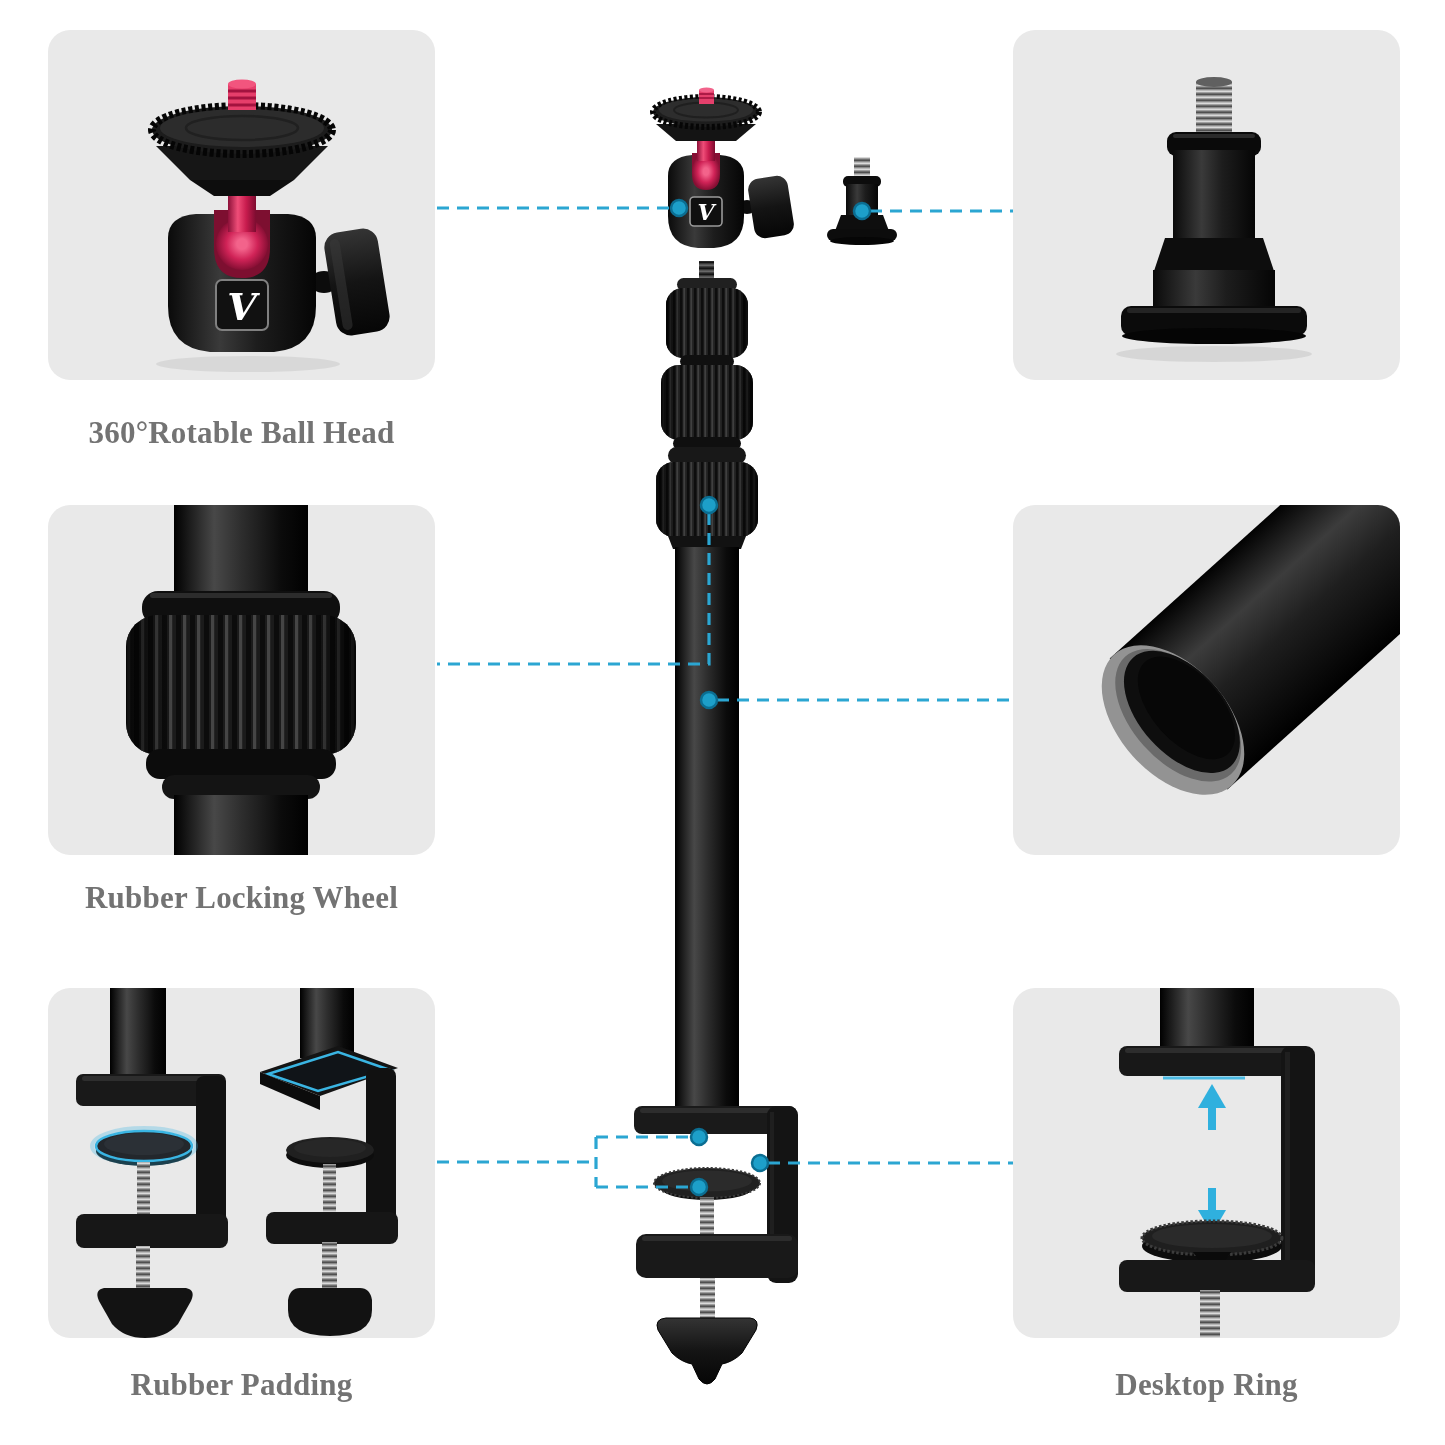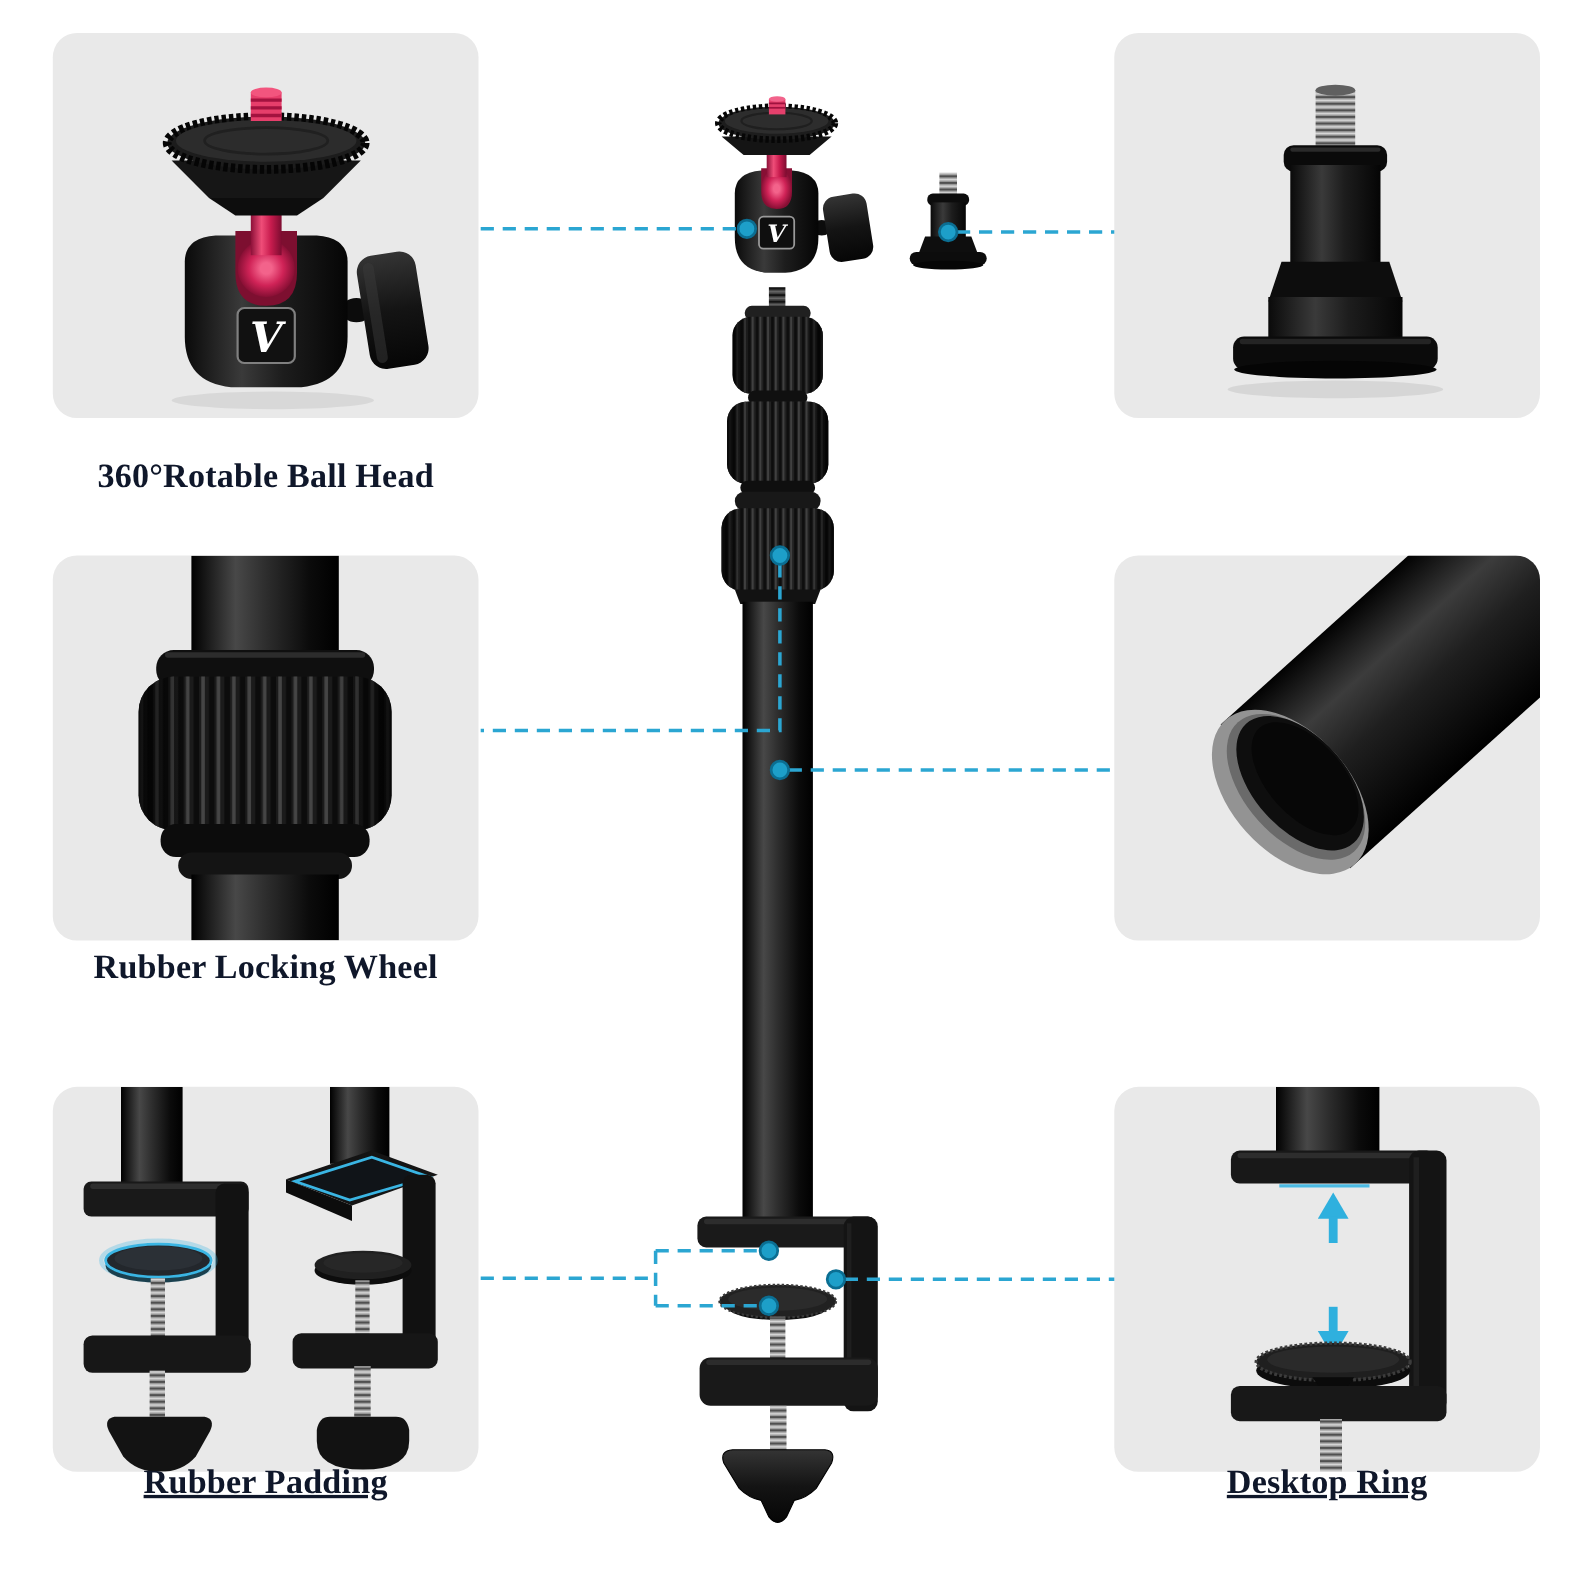--- a/index.html
+++ b/index.html
@@ -10,25 +10,25 @@
   .inset{
     position:absolute;width:387px;height:350px;background:#e9e9e9;
     border-radius:22px;overflow:hidden;
   }
   .inset svg{display:block;width:100%;height:100%;}
   .pos-tl{left:48px;top:30px;}   .pos-tr{left:1013px;top:30px;}
   .pos-ml{left:48px;top:505px;}  .pos-mr{left:1013px;top:505px;}
   .pos-bl{left:48px;top:988px;}  .pos-br{left:1013px;top:988px;}
   .caption{
     position:absolute;width:387px;height:38px;line-height:38px;
-    text-align:center;font-weight:700;font-size:31px;color:#0f172a;
+    text-align:center;font-weight:700;font-size:31px;color:#737373;
     letter-spacing:0.2px;white-space:nowrap;
   }
   .cap-l{left:48px;} .cap-r{left:1013px;}
-  .cap-row1{top:414px;} .cap-row2{top:860px;} .cap-row3{top:1328px;text-decoration:underline;}
+  .cap-row1{top:414px;} .cap-row2{top:879px;} .cap-row3{top:1366px;}
   .overlay{
     position:absolute;left:0;top:0;width:1445px;height:1445px;
     pointer-events:none;z-index:3;
   }
   .dash{stroke:#2ba6d2;stroke-width:3.2;stroke-dasharray:12 8;fill:none;}
   .dot{fill:#1d9fc9;stroke:#0b6e92;stroke-width:2.5;}
 </style>
 </head>
 <body>
 

